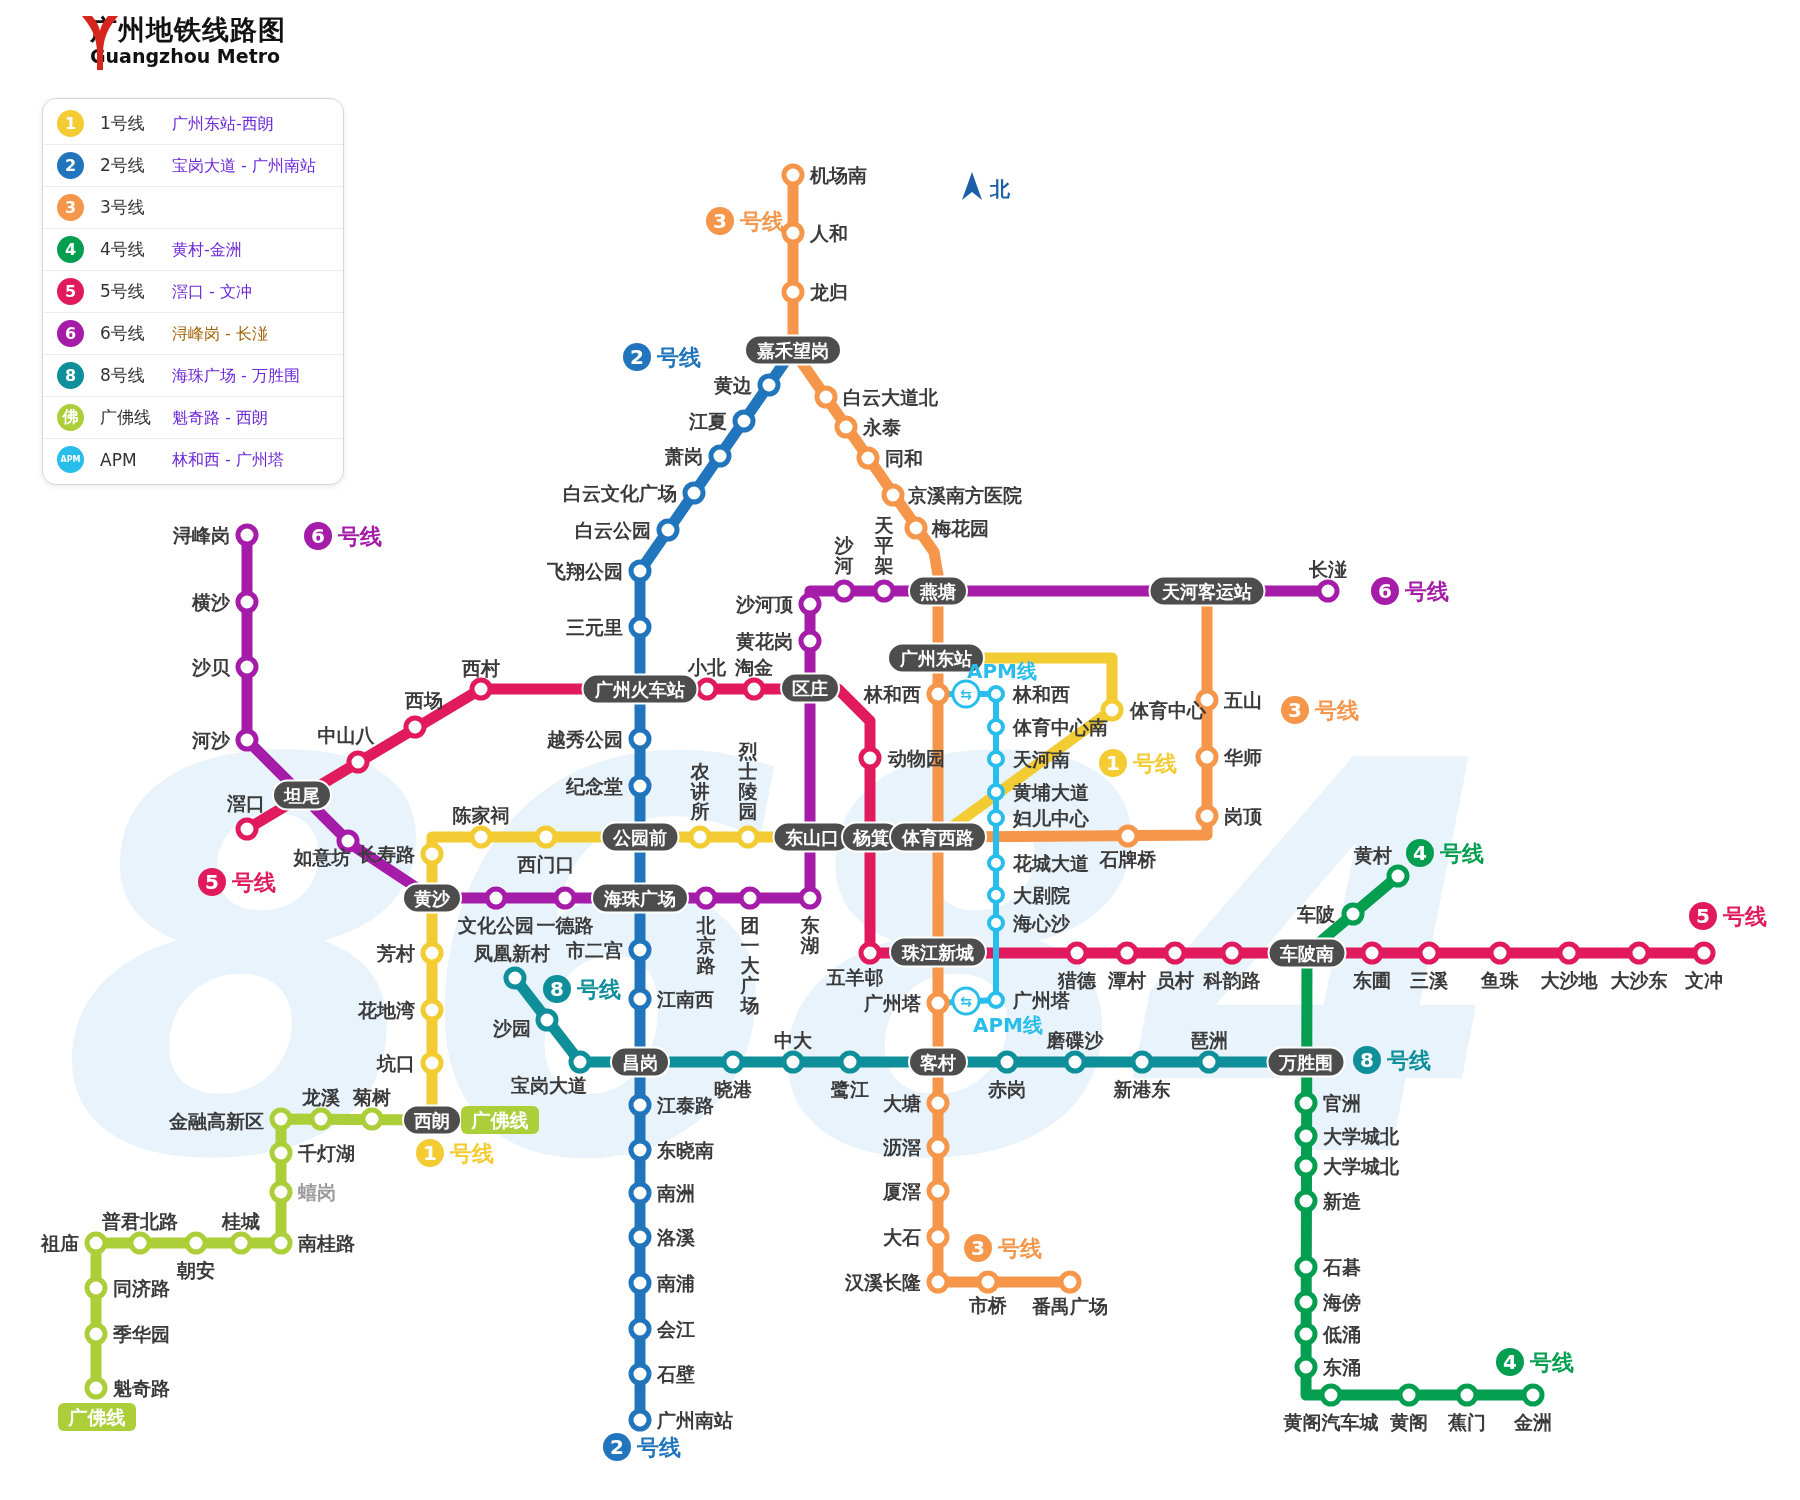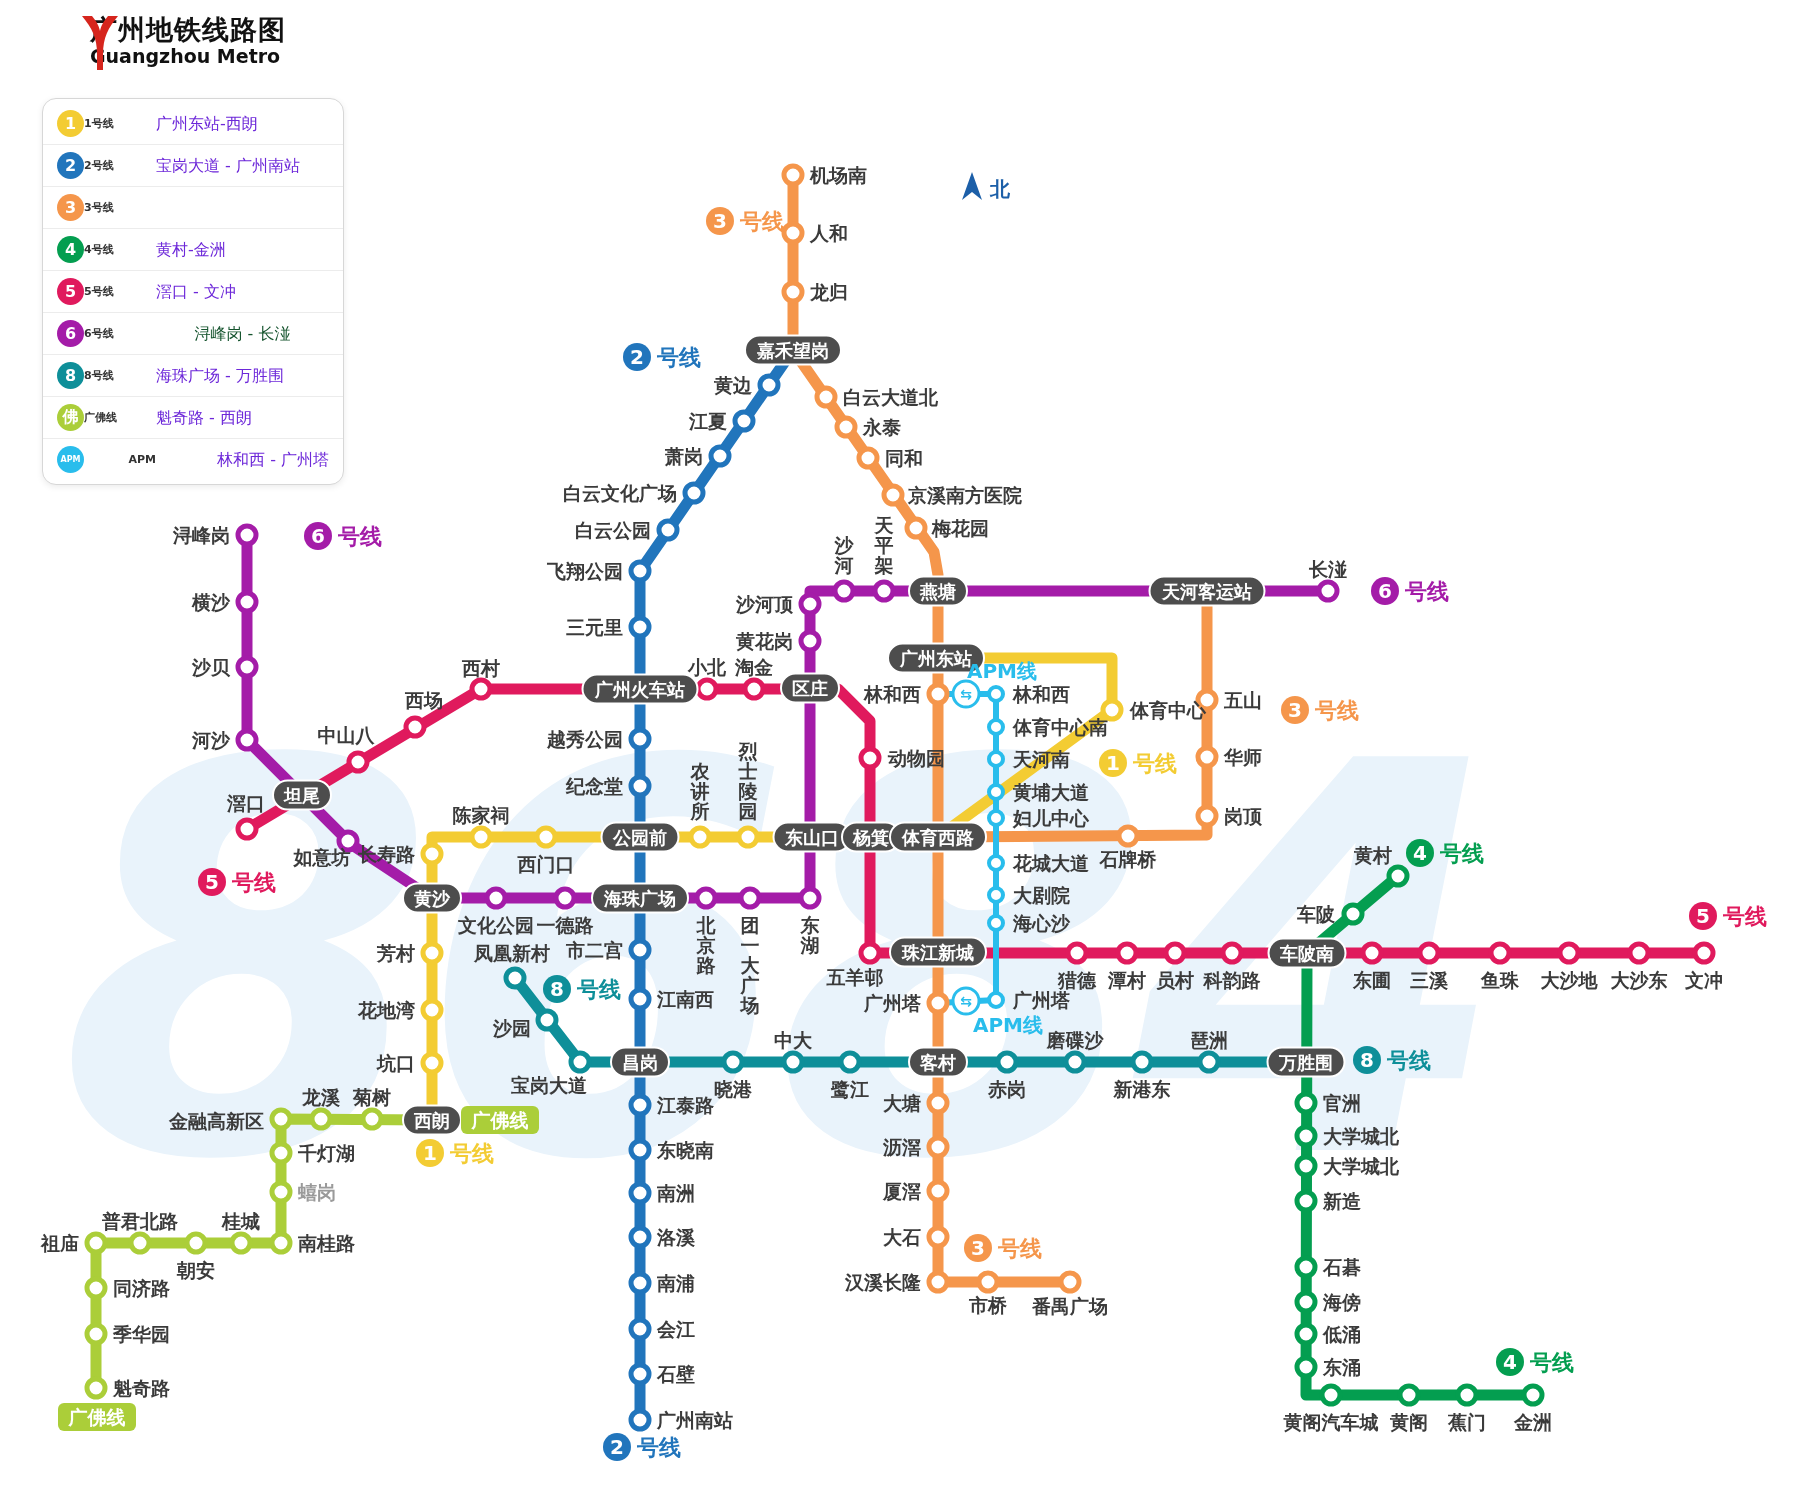--- a/index.html
+++ b/index.html
@@ -6,27 +6,27 @@
   body{font-family:"DejaVu Sans","Liberation Sans",sans-serif;}
   .stage{position:relative;width:1800px;height:1500px;background:#fff;overflow:hidden;}
   svg{position:absolute;left:0;top:0;}
   .hdr{position:absolute;left:78px;top:14px;display:flex;align-items:flex-start;z-index:5;}
   .hdr .titles{margin-left:12px;}
   .hdr .t1{font-size:27px;font-weight:800;color:#111;letter-spacing:1px;line-height:1.15;}
   .hdr .t2{font-size:19px;font-weight:700;color:#111;}
   .legend{position:absolute;left:42px;top:98px;width:300px;background:#fff;border:1px solid #d7d7d7;
           border-radius:14px;box-shadow:0 2px 6px rgba(0,0,0,.08);z-index:4;padding:4px 0;}
   .lrow{display:flex;align-items:center;min-height:41px;padding:0 14px;border-bottom:1px solid #ececec;}
-  .lrow:last-child{border-bottom:none;text-align:right;}
+  .lrow:last-child{border-bottom:none;}
   .lbadge{flex:0 0 27px;height:27px;border-radius:50%;color:#fff;font-weight:800;
           display:flex;align-items:center;justify-content:center;font-size:16px;}
   .lbadge.small{font-size:8px;letter-spacing:0;}
-  .lname{flex:0 0 72px;font-size:11px;color:#333;font-weight:700;}
+  .lname{flex:0 0 72px;margin-left:16px;font-size:17px;color:#333;font-weight:400;}
   .ldesc{flex:1;font-size:16px;color:#6d28d9;line-height:1.35;padding:6px 0;}
-  .ldesc.grey{color:#14532d;text-align:center;}
+  .ldesc.grey{color:#a16207;}
 </style>
 </head>
 <body>
 
 <div class="stage">
 
   <svg width="1800" height="1500" viewBox="0 0 1800 1500" xmlns="http://www.w3.org/2000/svg">
       <text x="60" y="1150" fill="#E9F3FB" font-size="540" font-weight="bold" font-style="italic" font-family="&quot;DejaVu Sans&quot;,&quot;Liberation Sans&quot;,sans-serif" letter-spacing="-18">8684</text>
       <polyline points="793,350 640,571 640,1420" fill="none" stroke="#2175BC" stroke-width="11" stroke-linejoin="round" stroke-linecap="round"></polyline>
       <polyline points="793,175 793,350 934,552 938,575 938,1282 1070,1282" fill="none" stroke="#F5964B" stroke-width="11" stroke-linejoin="round" stroke-linecap="round"></polyline>

